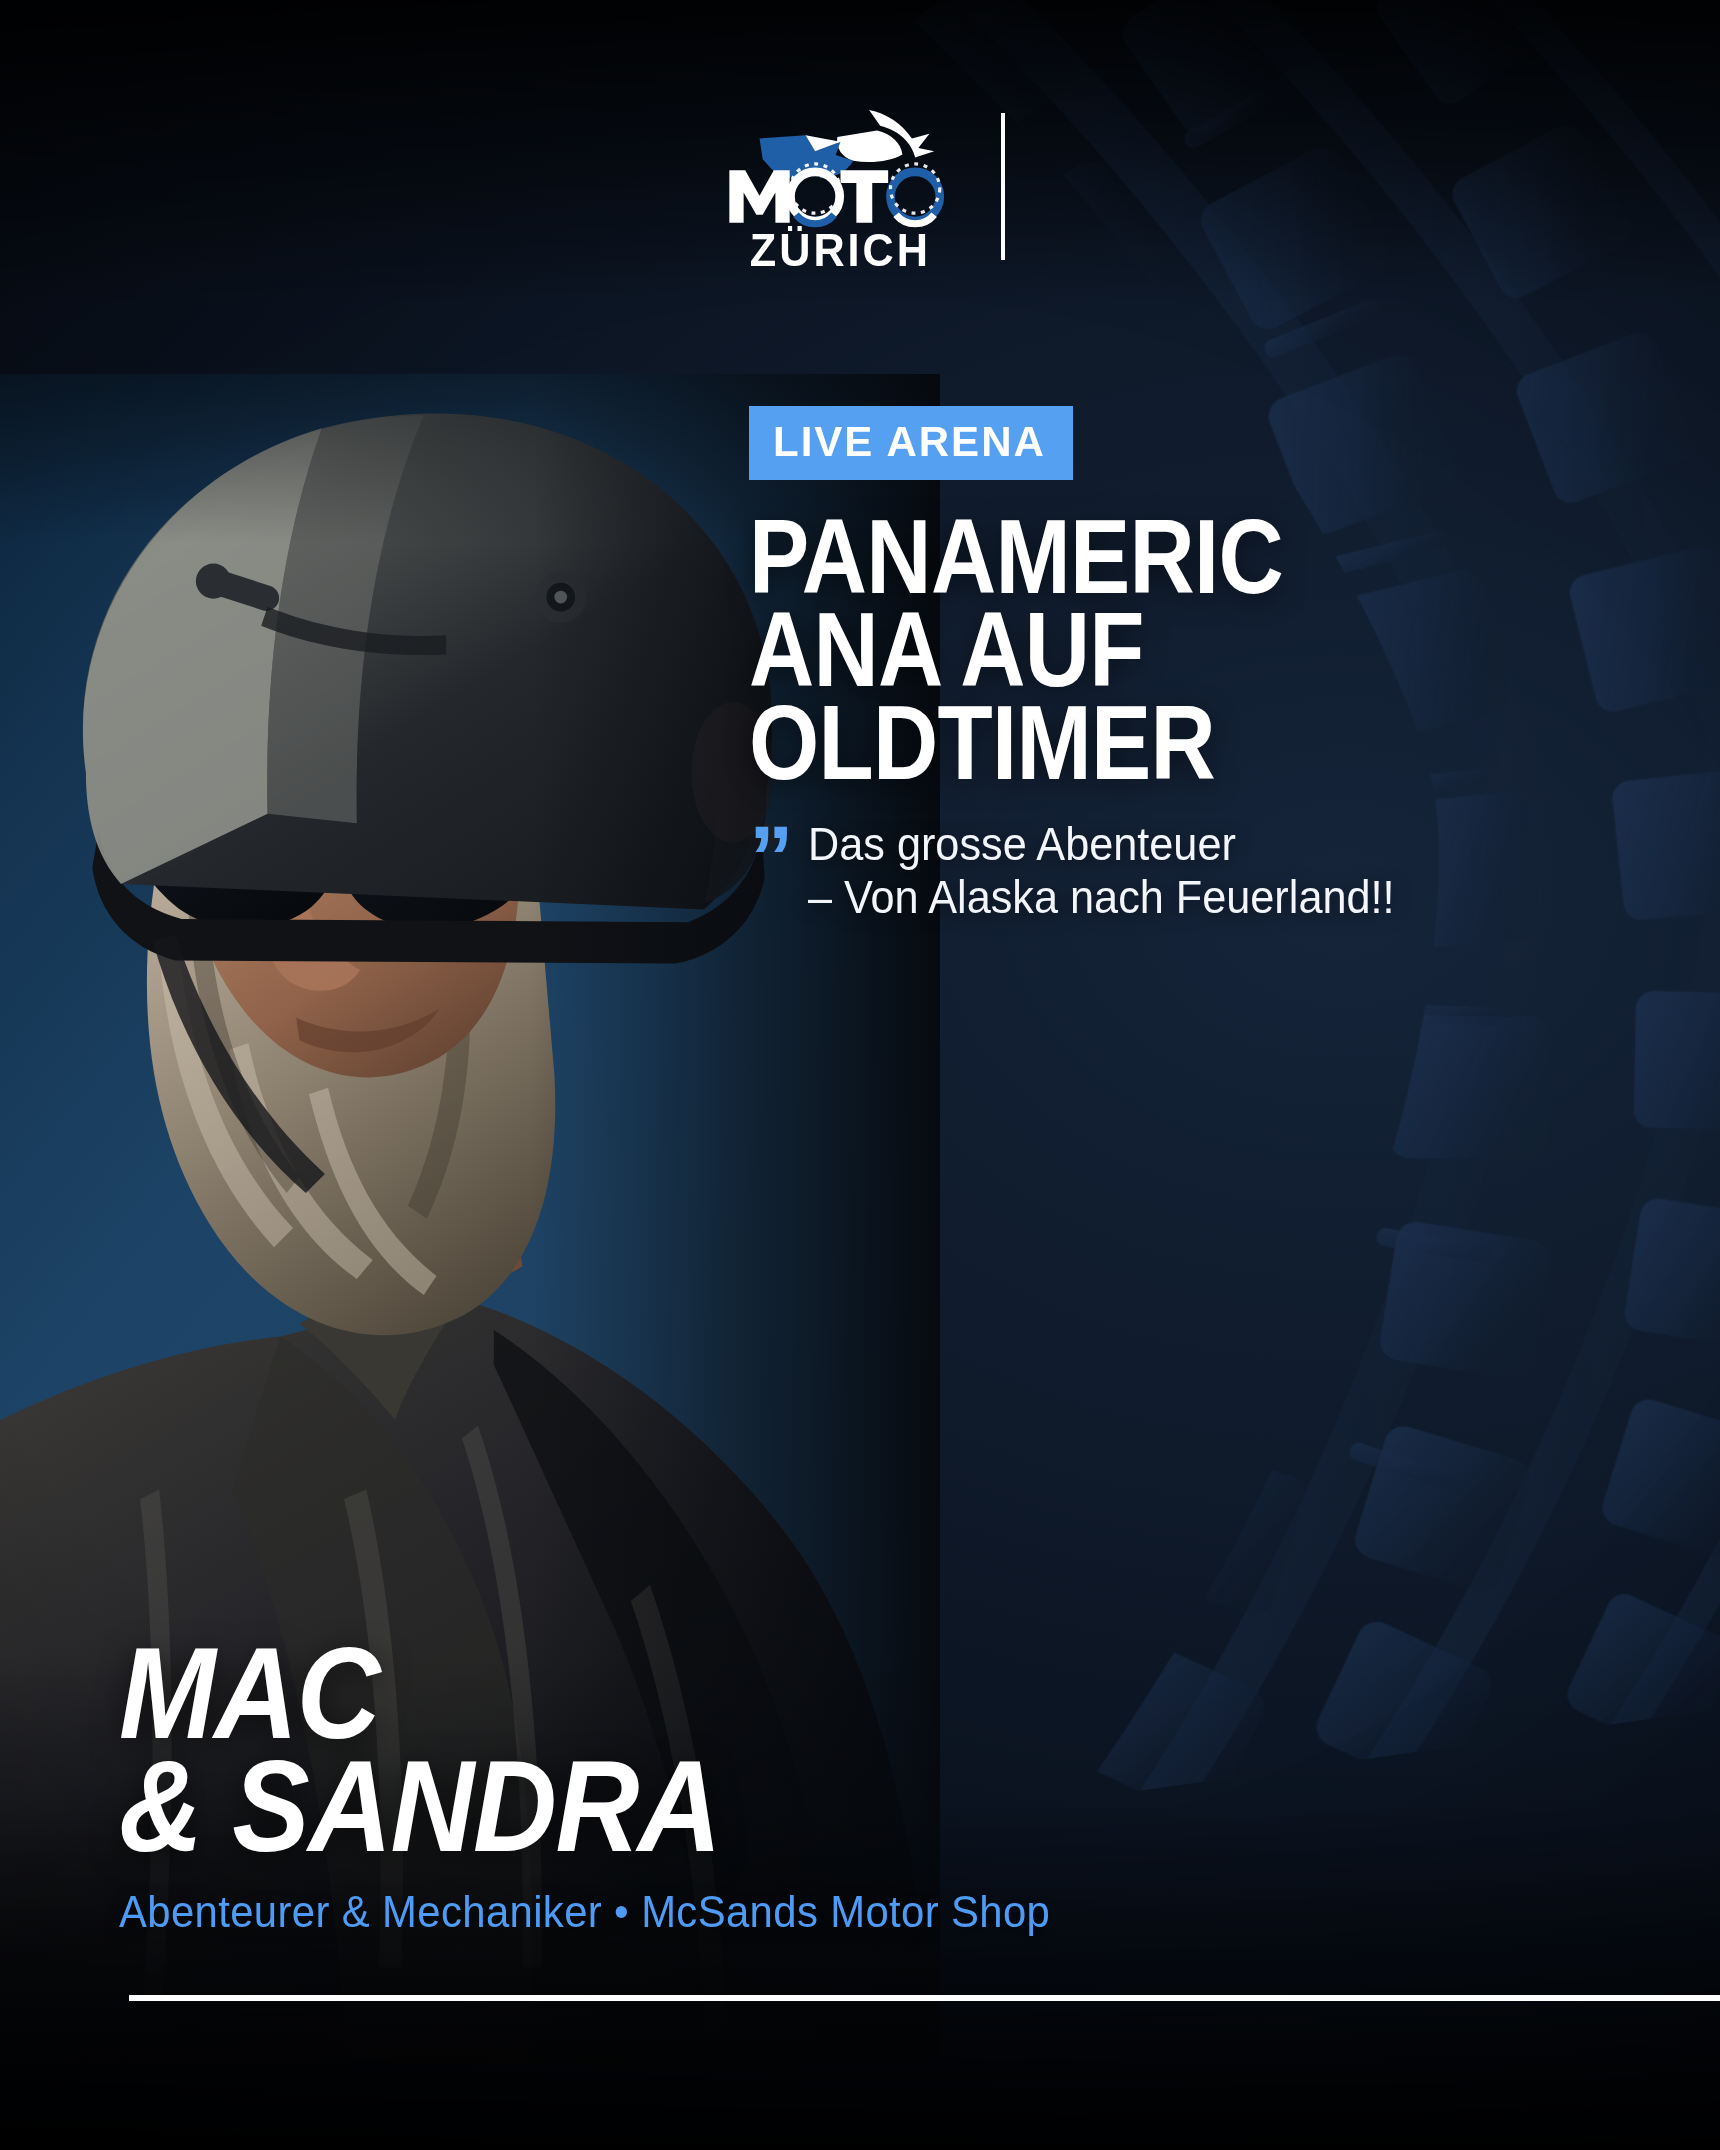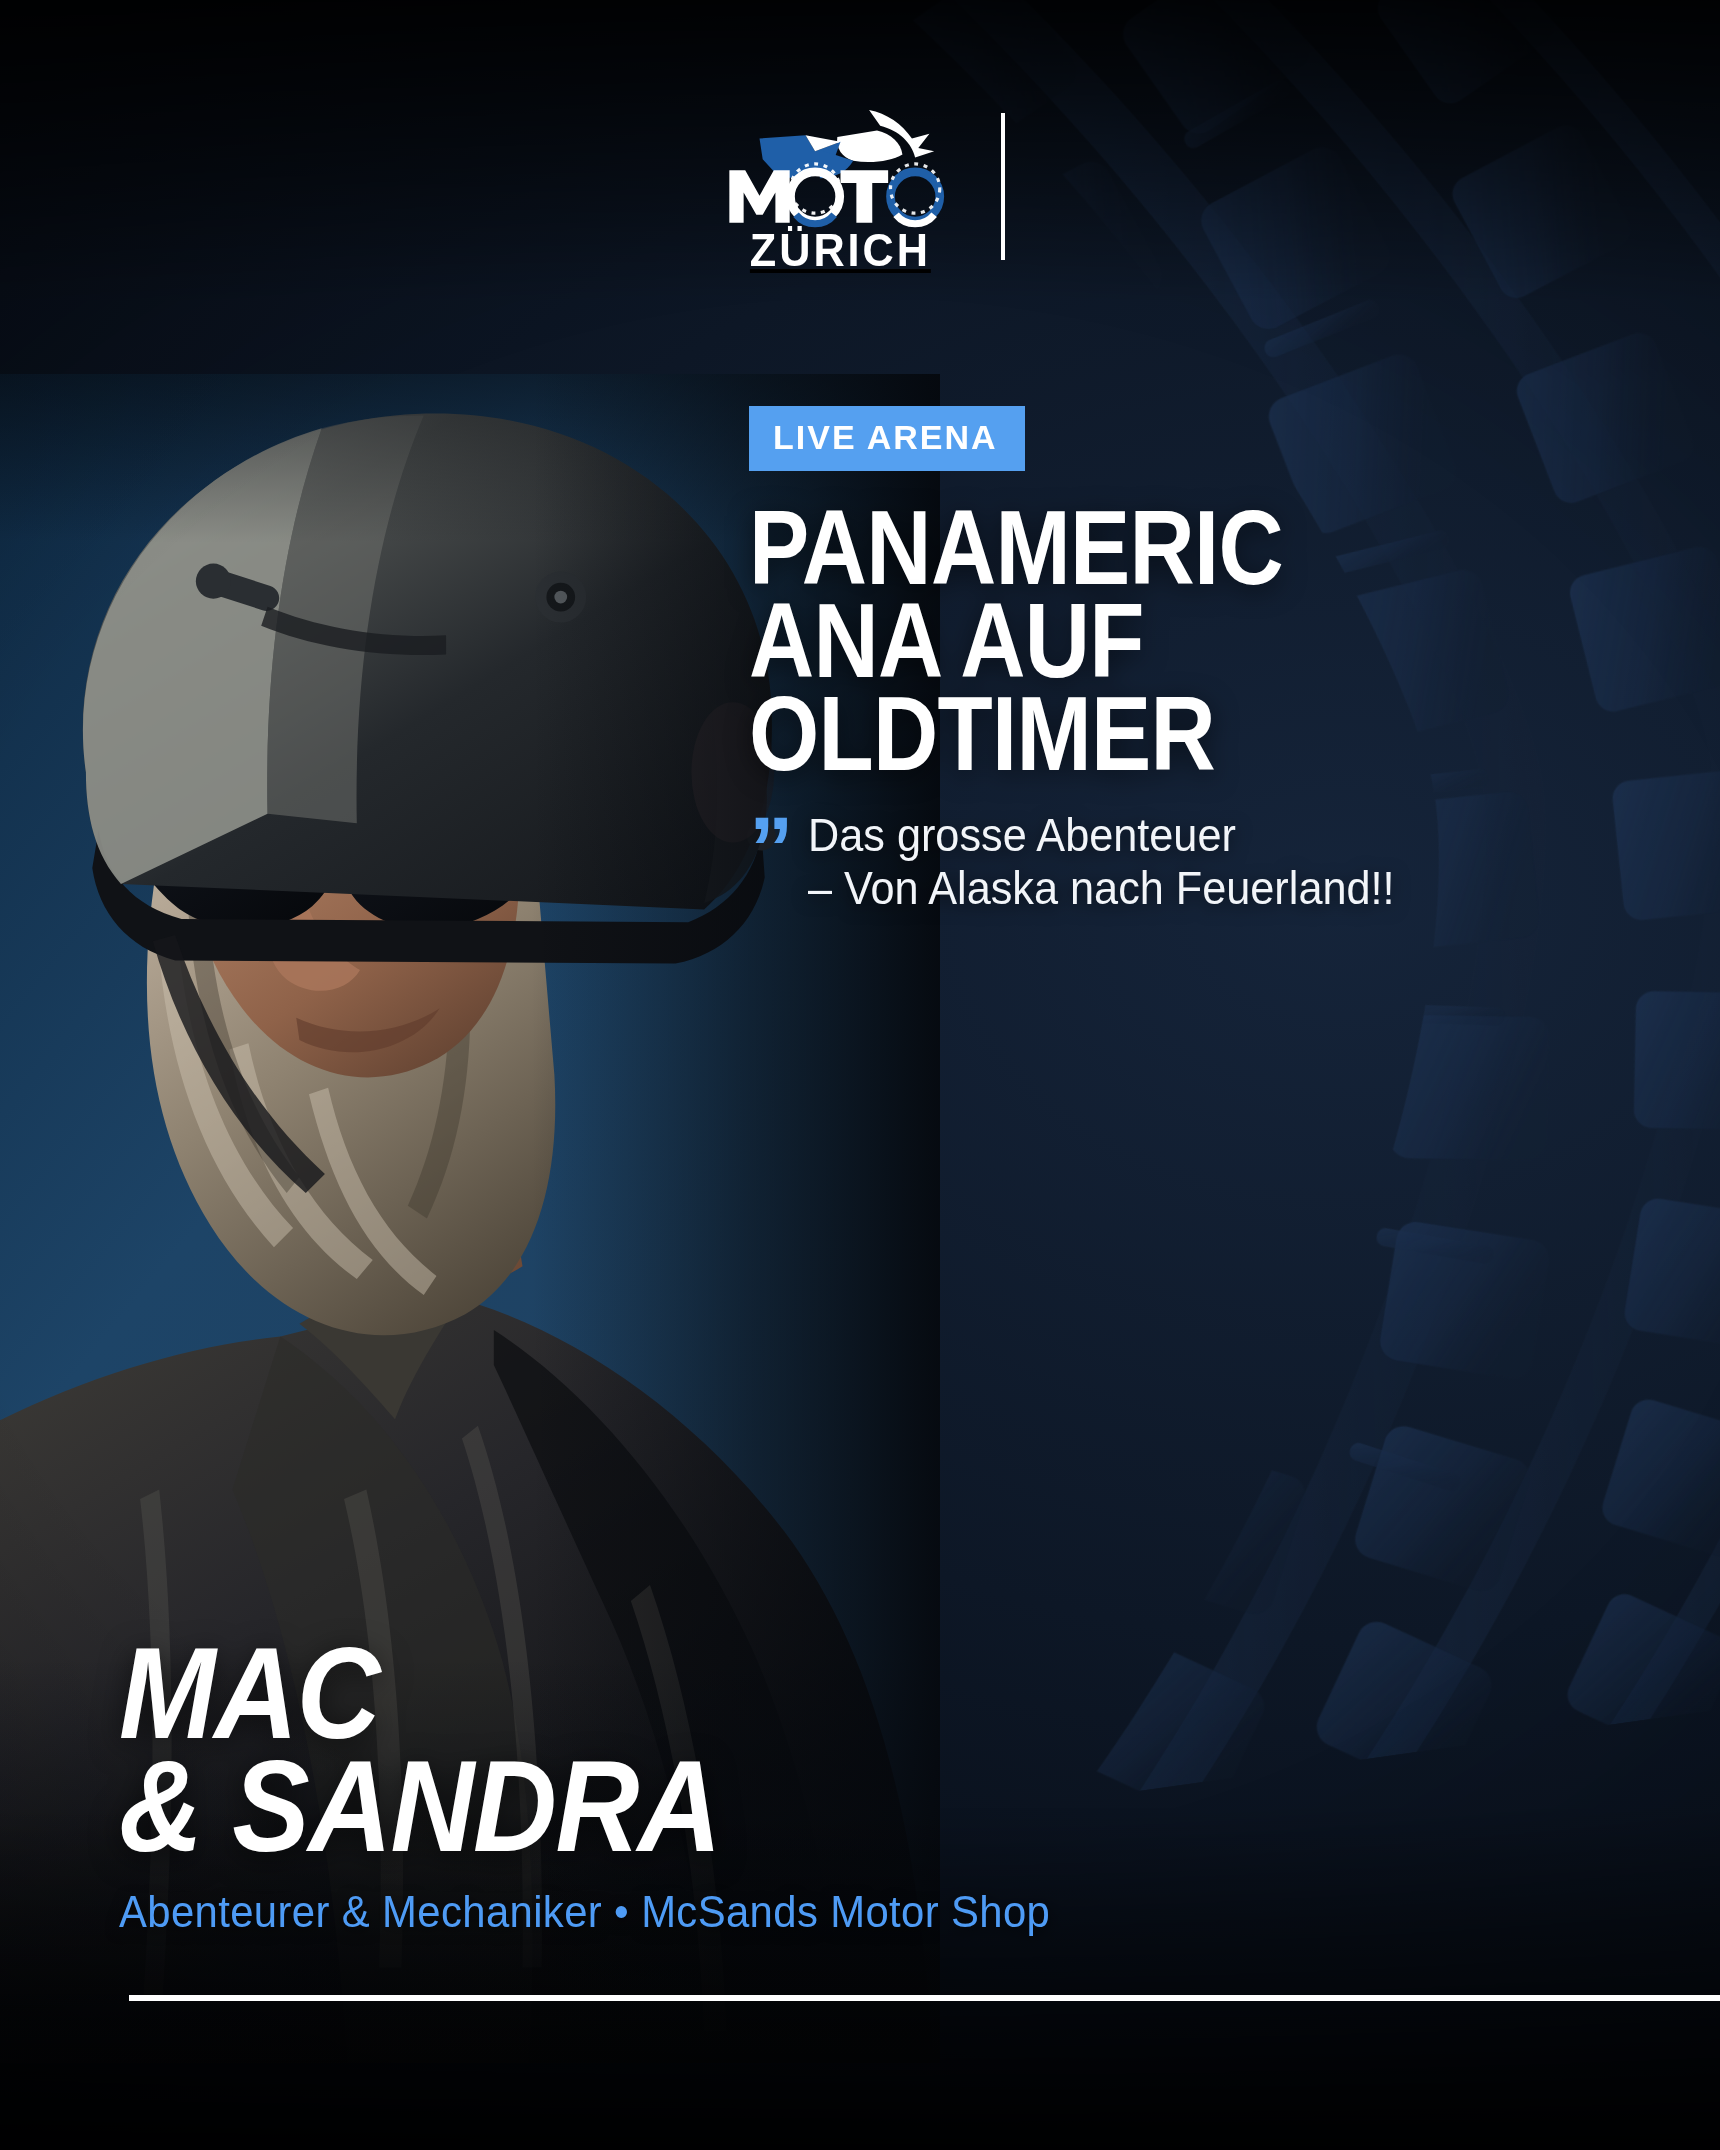--- a/index.html
+++ b/index.html
@@ -64,21 +64,20 @@
     display: flex;
     align-items: center;
     justify-content: center;
     gap: 37px;
   }
   .logo-block {
     display: flex;
     flex-direction: column;
     align-items: center;
     width: 247px;
-    text-decoration: underline;
   }
   .logo-mark { width: 239px; height: 131px; display: block; }
   .logo-city {
     color: #ffffff;
     font-size: 47px;
     font-weight: 700;
     letter-spacing: 3.2px;
     line-height: .92;
     margin-top: -4.8px;
     font-stretch: condensed;
@@ -110,21 +109,21 @@
   .content {
     position: absolute;
     left: 749px;
     right: 88px;
     top: 406px;
   }
   .badge {
     display: inline-block;
     background: #55a0f0;
     color: #ffffff;
-    font-size: 34px;
+    font-size: 42px;
     font-weight: 700;
     letter-spacing: 2px;
     padding: 12px 27px 13.5px 24px;
   }
   .headline {
     margin-top: 30px;
     color: #ffffff;
     font-weight: 700;
     font-size: 105px;
     line-height: .89;

